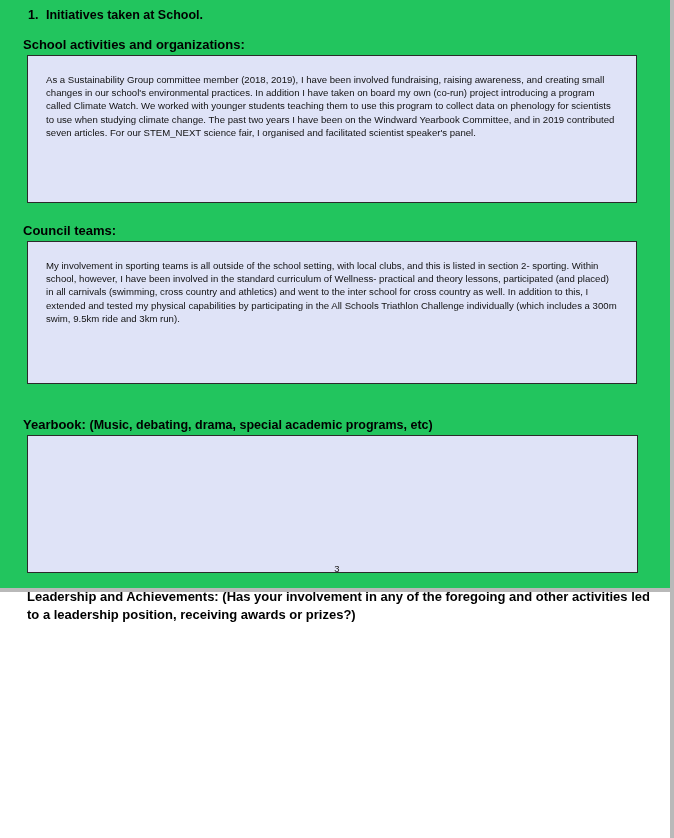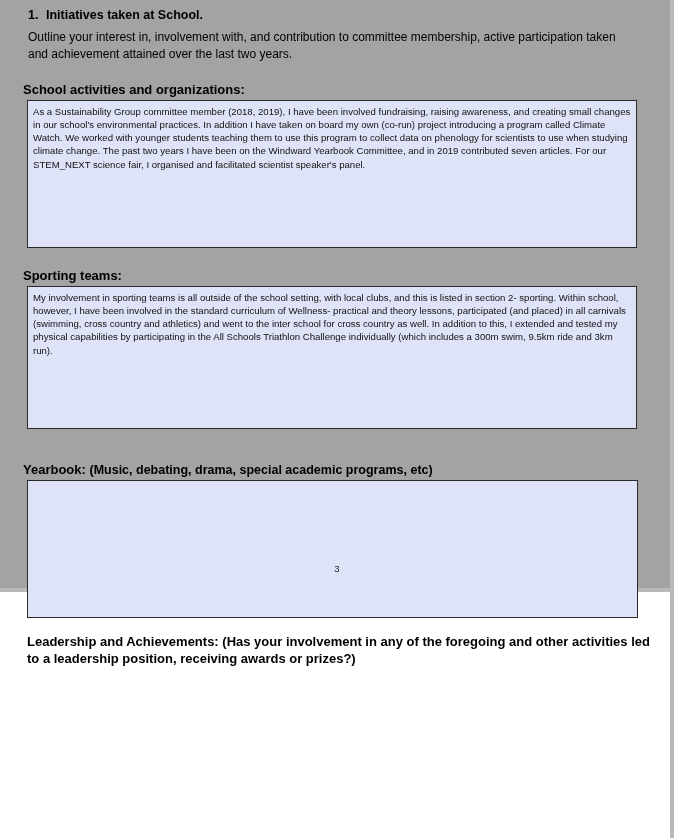--- a/index.html
+++ b/index.html
@@ -12,21 +12,21 @@
     background: #ffffff;
     font-family: "Liberation Sans", sans-serif;
     color: #000000;
     overflow: hidden;
     position: relative;
   }
   .page {
     position: relative;
     width: 674px;
     height: 592px;
-    background: #a3a3a3;
+    background: #22c55e;
     box-sizing: border-box;
     padding: 0 22px 0 18px;
   }
   .page-edge-right {
     position: absolute;
     top: 0;
     right: 0;
     width: 4px;
     height: 838px;
     background: #b9b9b9;
@@ -74,21 +74,21 @@
     border: 1px solid #2b2b2b;
     background: #dfe3f7;
     box-sizing: border-box;
     padding: 4px 5px 4px 5px;
     font-size: 9.6px;
     line-height: 1.38;
     color: #111111;
     overflow: hidden;
   }
   .answer-box p {
-    margin: 0;
+    margin: 13px;
   }
   .box-school {
     width: 610px;
     height: 148px;
     margin-left: 9px;
   }
   .box-sporting {
     width: 610px;
     height: 143px;
     margin-left: 9px;
@@ -131,35 +131,34 @@
 <div class="page">
   <div class="page-edge-right"></div>
   <div class="page-edge-bottom"></div>
 
   <div class="content">
 
     <h1 class="section-title">
       <span class="num">1.</span><span>Initiatives taken at School.</span>
     </h1>
 
-    <p class="intro">Outline your interest in, involvement with, and contribution to committee membership, active participation taken and achievement attained over the last two years.</p>
 
     <div class="gap-sm"></div>
 
     <div class="field-label">
       <span>School activities and organizations:</span>
     </div>
     <div class="answer-box box-school">
       <p>As a Sustainability Group committee member (2018, 2019), I have been involved fundraising, raising awareness, and creating small changes in our school's environmental practices. In addition I have taken on board my own (co-run) project introducing a program called Climate Watch. We worked with younger students teaching them to use this program to collect data on phenology for scientists to use when studying climate change. The past two years I have been on the Windward Yearbook Committee, and in 2019 contributed seven articles. For our STEM_NEXT science fair, I organised and facilitated scientist speaker's panel.</p>
     </div>
 
     <div class="gap-lg"></div>
 
     <div class="field-label">
-      <span>Sporting teams:</span>
+      <span>Council teams:</span>
     </div>
     <div class="answer-box box-sporting">
       <p>My involvement in sporting teams is all outside of the school setting, with local clubs, and this is listed in section 2- sporting. Within school, however, I have been involved in the standard curriculum of Wellness- practical and theory lessons, participated (and placed) in all carnivals (swimming, cross country and athletics) and went to the inter school for cross country as well. In addition to this, I extended and tested my physical capabilities by participating in the All Schools Triathlon Challenge individually (which includes a 300m swim, 9.5km ride and 3km run).</p>
     </div>
 
     <div class="spacer-cultural"></div>
 
     <div class="field-label">
       <span>Yearbook:</span>
       <span class="hint">(Music, debating, drama, special academic programs, etc)</span>

